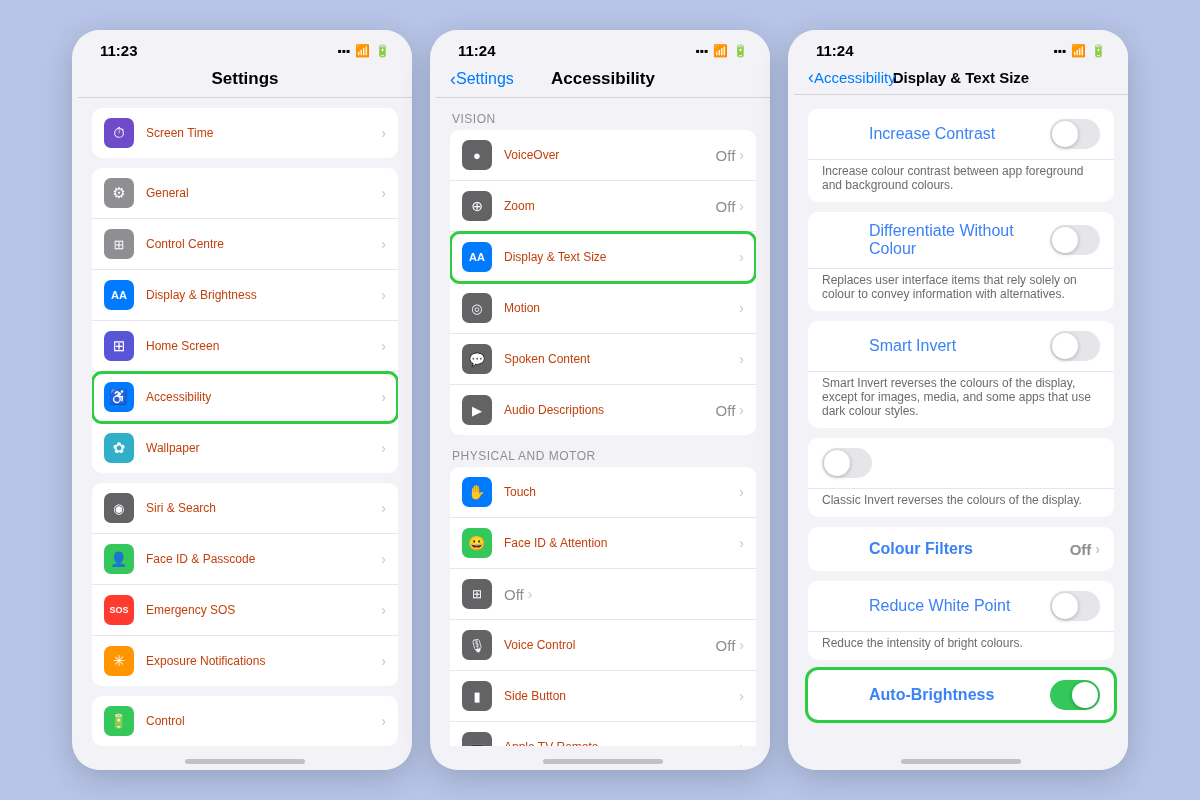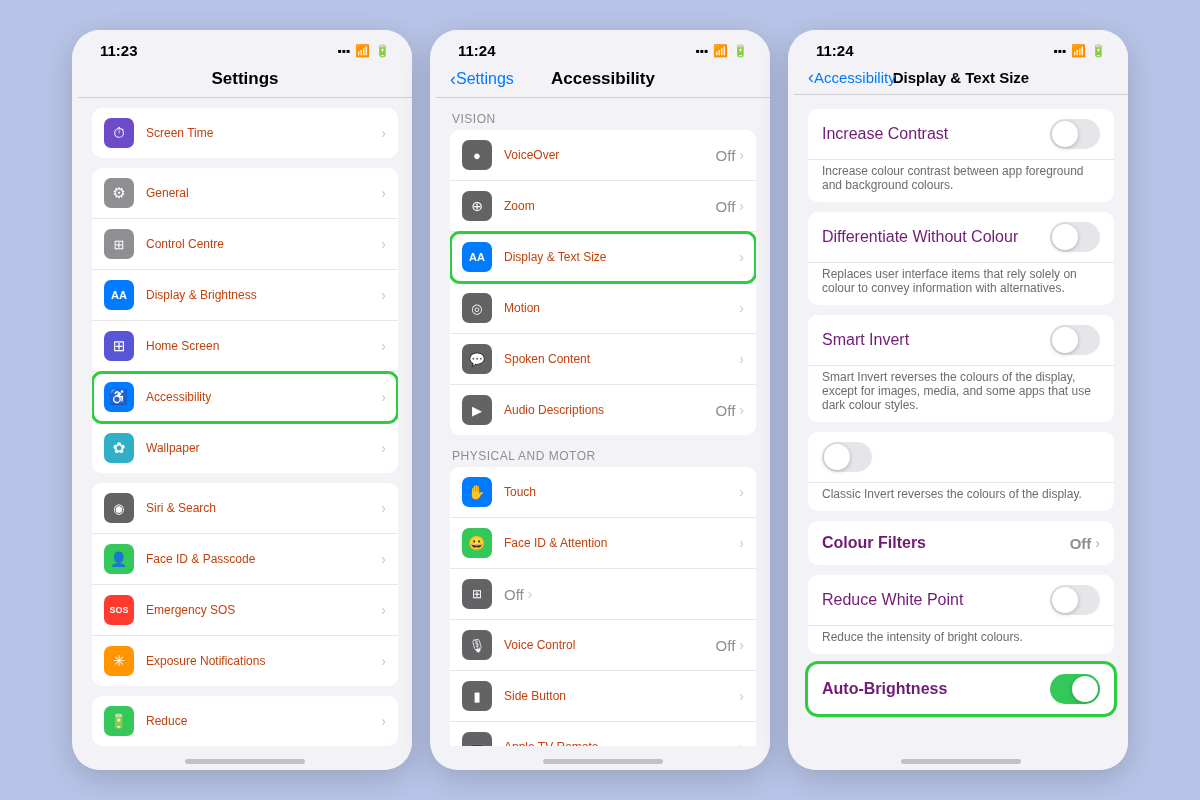--- a/index.html
+++ b/index.html
@@ -169,21 +169,22 @@
       min-height: 44px;
       background: #fff;
     }
     .dts-row:last-child {
       border-bottom: none;
       font-weight: bold;
     }
     .dts-label {
       flex: 1;
       font-size: 16px;
-      color: #701a75;
+      color: #3b82f6;
+      margin-left: 47px;
     }
     .dts-desc {
       font-size: 12px;
       color: #6c6c70;
       padding: 4px 14px 10px 14px;
     }
     .dts-value {
       font-size: 15px;
       color: #8e8e93;
       margin-right: 4px;
@@ -367,21 +368,21 @@
         <span class="row-chevron">›</span>
       </div>
     </div>
 
     <div style="height:10px"></div>
     <div class="settings-group">
       <div class="settings-row">
         <div class="row-icon icon-green">
           <span style="color:#fff;font-size:14px">🔋</span>
         </div>
-        <span class="row-label">Reduce</span>
+        <span class="row-label">Control</span>
         <span class="row-chevron">›</span>
       </div>
 
     </div>
 
   </div>
   <div class="home-indicator">
     <div class="home-bar"></div>
   </div>
 </div>

